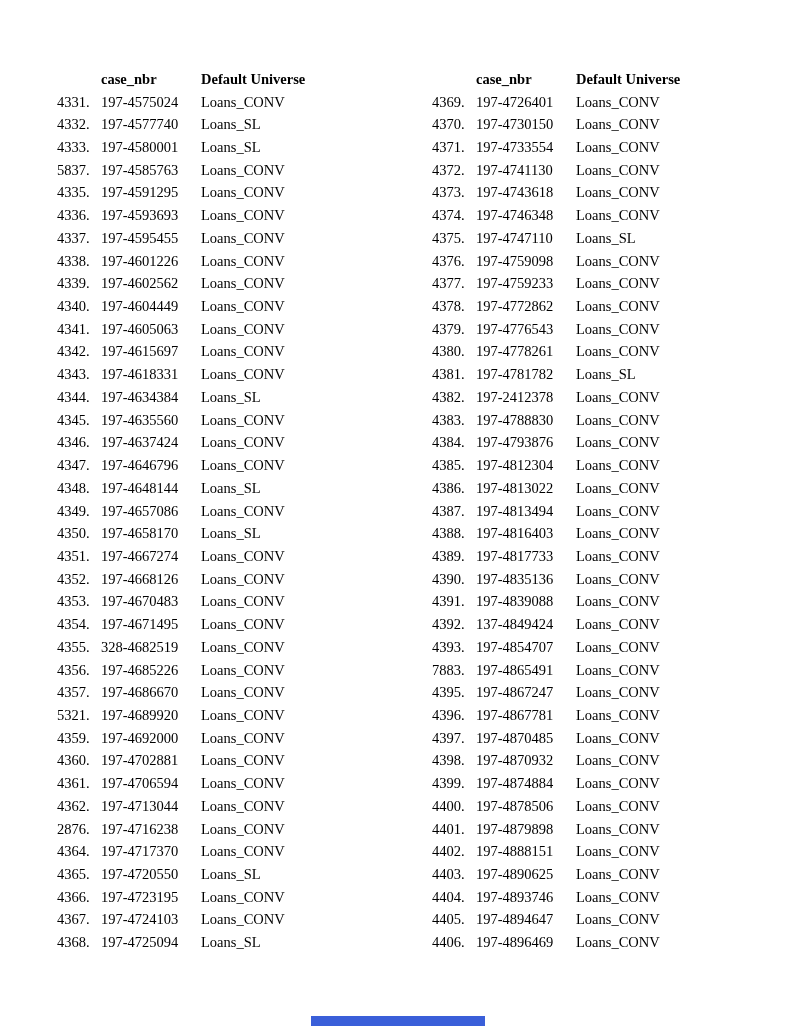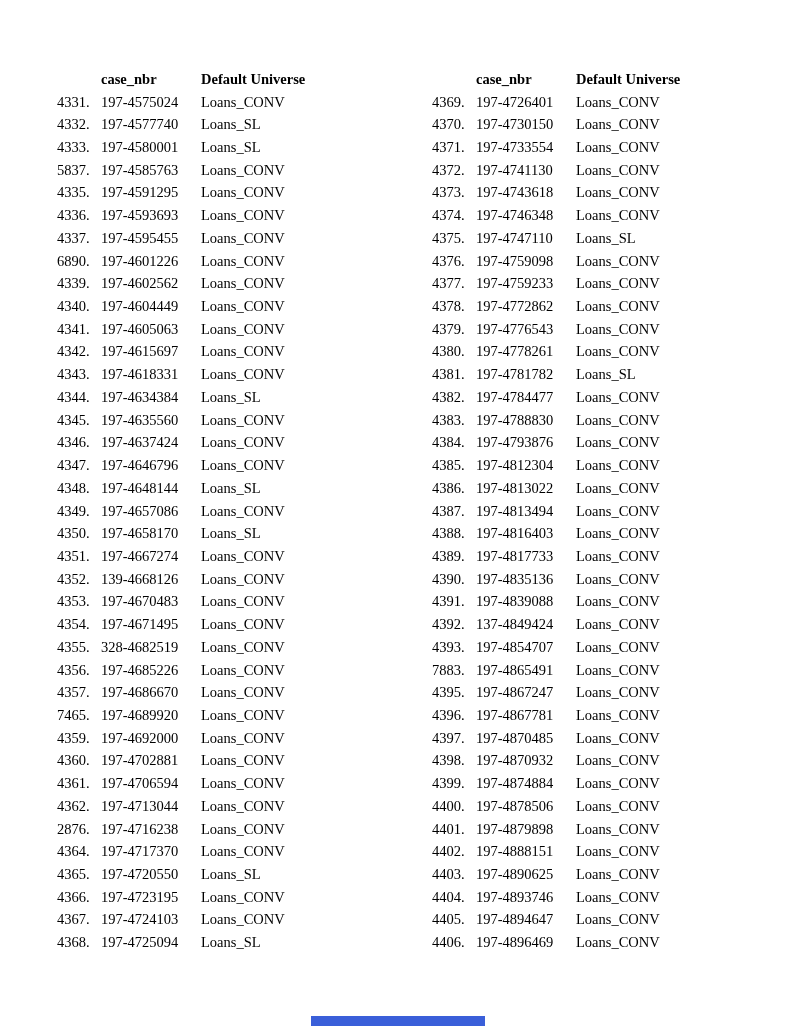--- a/index.html
+++ b/index.html
@@ -83,21 +83,21 @@
     <span class="cell">Loans_CONV</span>
   </div>
 
   <div class="row">
     <span class="cell num">4337.</span>
     <span class="cell">197-4595455</span>
     <span class="cell">Loans_CONV</span>
   </div>
 
   <div class="row">
-    <span class="cell num">6890.</span>
+    <span class="cell num">4338.</span>
     <span class="cell">197-4601226</span>
     <span class="cell">Loans_CONV</span>
   </div>
 
   <div class="row">
     <span class="cell num">4339.</span>
     <span class="cell">197-4602562</span>
     <span class="cell">Loans_CONV</span>
   </div>
 
@@ -168,21 +168,21 @@
   </div>
 
   <div class="row">
     <span class="cell num">4351.</span>
     <span class="cell">197-4667274</span>
     <span class="cell">Loans_CONV</span>
   </div>
 
   <div class="row">
     <span class="cell num">4352.</span>
-    <span class="cell">139-4668126</span>
+    <span class="cell">197-4668126</span>
     <span class="cell">Loans_CONV</span>
   </div>
 
   <div class="row">
     <span class="cell num">4353.</span>
     <span class="cell">197-4670483</span>
     <span class="cell">Loans_CONV</span>
   </div>
 
   <div class="row">
@@ -203,21 +203,21 @@
     <span class="cell">Loans_CONV</span>
   </div>
 
   <div class="row">
     <span class="cell num">4357.</span>
     <span class="cell">197-4686670</span>
     <span class="cell">Loans_CONV</span>
   </div>
 
   <div class="row">
-    <span class="cell num">7465.</span>
+    <span class="cell num">5321.</span>
     <span class="cell">197-4689920</span>
     <span class="cell">Loans_CONV</span>
   </div>
 
   <div class="row">
     <span class="cell num">4359.</span>
     <span class="cell">197-4692000</span>
     <span class="cell">Loans_CONV</span>
   </div>
 
@@ -357,21 +357,21 @@
   </div>
 
   <div class="row">
     <span class="cell num">4381.</span>
     <span class="cell">197-4781782</span>
     <span class="cell">Loans_SL</span>
   </div>
 
   <div class="row">
     <span class="cell num">4382.</span>
-    <span class="cell">197-4784477</span>
+    <span class="cell">197-2412378</span>
     <span class="cell">Loans_CONV</span>
   </div>
 
   <div class="row">
     <span class="cell num">4383.</span>
     <span class="cell">197-4788830</span>
     <span class="cell">Loans_CONV</span>
   </div>
 
   <div class="row">

